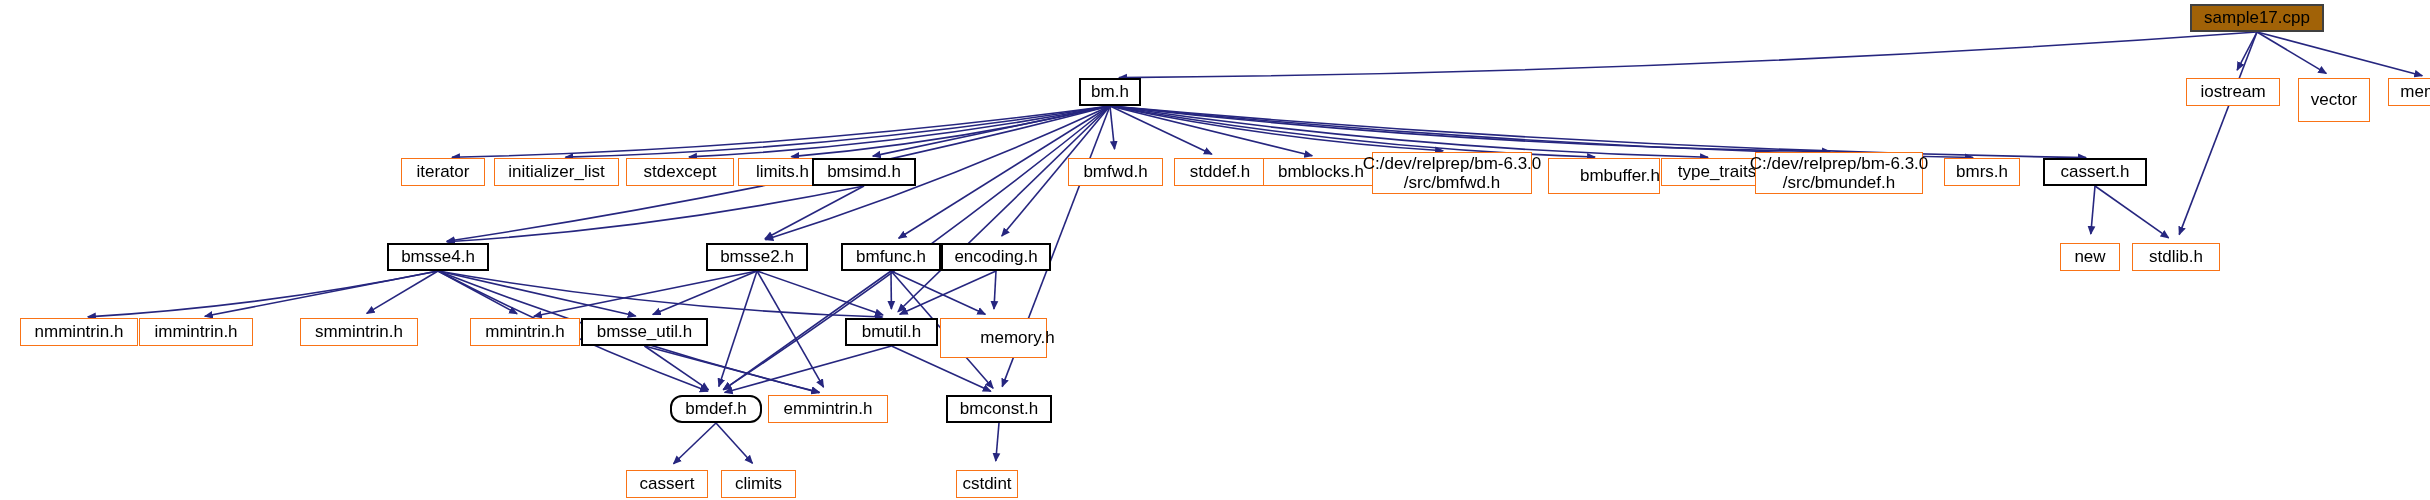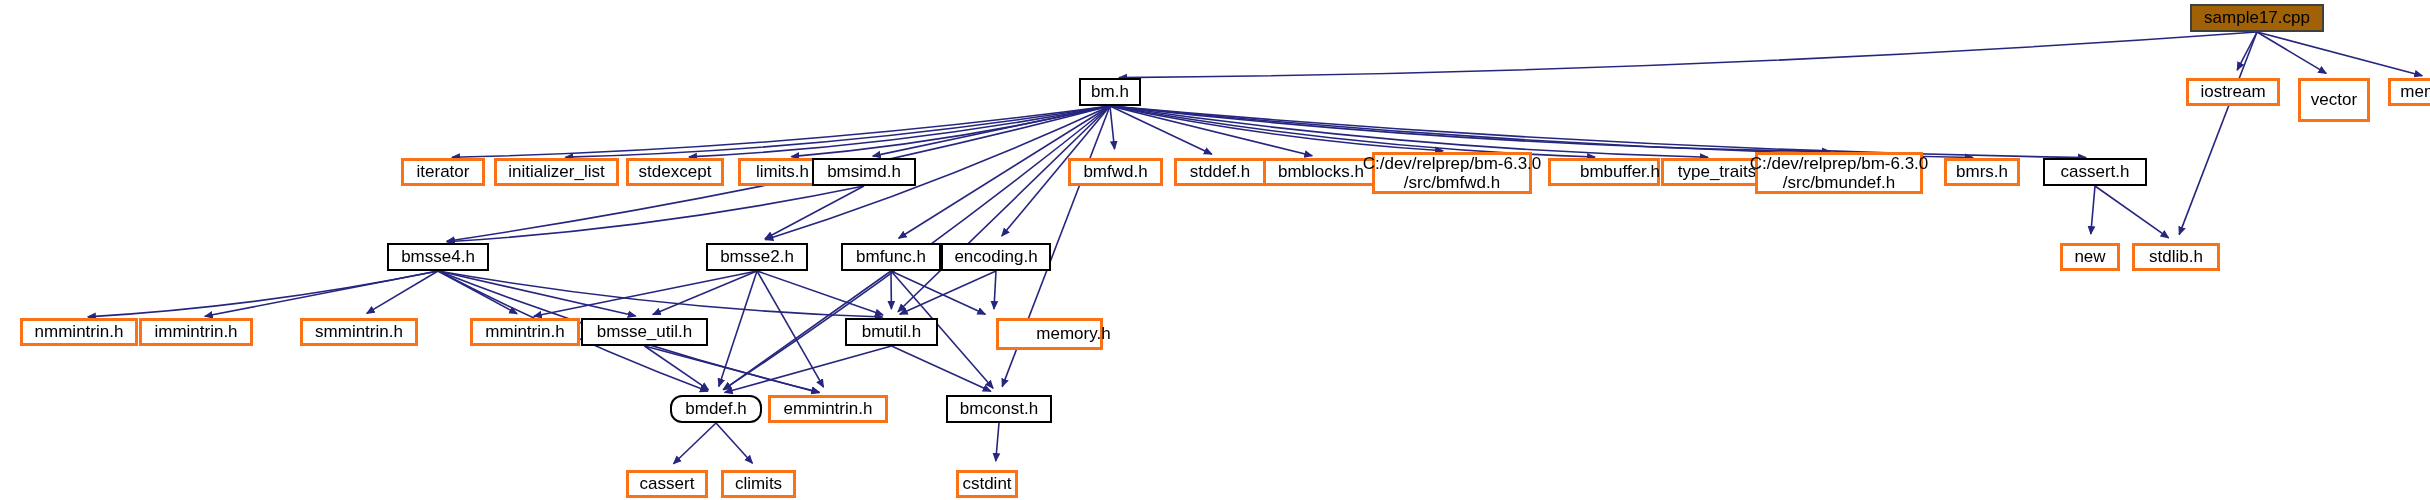--- a/index.html
+++ b/index.html
@@ -21,21 +21,21 @@
     pointer-events: none;
   }
   .node {
     position: absolute;
     box-sizing: border-box;
     display: flex;
     align-items: center;
     justify-content: center;
     text-align: center;
     background: #ffffff;
-    border: 3px solid #f97316;
+    border: 1px solid #f97316;
     color: #000000;
     font-size: 17px;
     line-height: 1.12;
     white-space: pre;
     letter-spacing: 0px;
   }
   .node.bold { border: 2px solid #000000; }
   .node.root { background: #a16207; border: 2px solid #404040; }
 </style>
 </head>
@@ -108,47 +108,47 @@
       </g>
   </svg>
   <div id="node-layer">
       <div class="node root" style="left: 2190px; top: 4px; width: 134px; height: 28px;">sample17.cpp</div>
       <div class="node bold" style="left: 1079px; top: 78px; width: 62px; height: 28px;">bm.h</div>
       <div class="node" style="left: 2186px; top: 78px; width: 94px; height: 28px;">iostream</div>
       <div class="node" style="left: 2298px; top: 78px; width: 72px; height: 44px;">vector</div>
       <div class="node" style="left: 2388px; top: 78px; width: 86px; height: 28px;">memory</div>
       <div class="node" style="left: 401px; top: 158px; width: 84px; height: 28px;">iterator</div>
       <div class="node" style="left: 494px; top: 158px; width: 125px; height: 28px;">initializer_list</div>
-      <div class="node" style="left: 626px; top: 158px; width: 98px; height: 28px;">stdexcept</div>
+      <div class="node" style="left: 626px; top: 158px; width: 108px; height: 28px;">stdexcept</div>
       <div class="node" style="left: 738px; top: 158px; width: 89px; height: 28px;">limits.h</div>
       <div class="node bold" style="left: 812px; top: 158px; width: 104px; height: 28px;">bmsimd.h</div>
       <div class="node" style="left: 1068px; top: 158px; width: 95px; height: 28px;">bmfwd.h</div>
       <div class="node" style="left: 1174px; top: 158px; width: 92px; height: 28px;">stddef.h</div>
       <div class="node" style="left: 1263px; top: 158px; width: 116px; height: 28px;">bmblocks.h</div>
       <div class="node" style="left: 1372px; top: 152px; width: 160px; height: 42px;">C:/dev/relprep/bm-6.3.0
 /src/bmfwd.h</div>
-      <div class="node" style="left: 1548px; top: 158px; width: 112px; height: 28px; padding-left: 32px;">bmbuffer.h</div>
+      <div class="node" style="left: 1548px; top: 158px; width: 112px; height: 36px; padding-left: 32px;">bmbuffer.h</div>
       <div class="node" style="left: 1661px; top: 158px; width: 112px; height: 28px;">type_traits</div>
       <div class="node" style="left: 1755px; top: 152px; width: 168px; height: 42px;">C:/dev/relprep/bm-6.3.0
 /src/bmundef.h</div>
       <div class="node" style="left: 1944px; top: 158px; width: 76px; height: 28px;">bmrs.h</div>
       <div class="node bold" style="left: 2043px; top: 158px; width: 104px; height: 28px;">cassert.h</div>
       <div class="node bold" style="left: 387px; top: 243px; width: 102px; height: 28px;">bmsse4.h</div>
       <div class="node bold" style="left: 706px; top: 243px; width: 102px; height: 28px;">bmsse2.h</div>
       <div class="node bold" style="left: 841px; top: 243px; width: 100px; height: 28px;">bmfunc.h</div>
       <div class="node bold" style="left: 941px; top: 243px; width: 110px; height: 28px;">encoding.h</div>
       <div class="node" style="left: 2060px; top: 243px; width: 60px; height: 28px;">new</div>
       <div class="node" style="left: 2132px; top: 243px; width: 88px; height: 28px;">stdlib.h</div>
       <div class="node" style="left: 20px; top: 318px; width: 118px; height: 28px;">nmmintrin.h</div>
       <div class="node" style="left: 139px; top: 318px; width: 114px; height: 28px;">immintrin.h</div>
       <div class="node" style="left: 300px; top: 318px; width: 118px; height: 28px;">smmintrin.h</div>
       <div class="node" style="left: 470px; top: 318px; width: 110px; height: 28px;">mmintrin.h</div>
       <div class="node bold" style="left: 581px; top: 318px; width: 127px; height: 28px;">bmsse_util.h</div>
       <div class="node bold" style="left: 845px; top: 318px; width: 93px; height: 28px;">bmutil.h</div>
-      <div class="node" style="left: 996px; top: 318px; width: 107px; height: 32px; padding-left: 48px;">memory.h</div>
+      <div class="node" style="left: 940px; top: 318px; width: 107px; height: 40px; padding-left: 48px;">memory.h</div>
       <div class="node bold" style="left: 670px; top: 395px; width: 92px; height: 28px; border-radius: 12px;">bmdef.h</div>
       <div class="node" style="left: 768px; top: 395px; width: 120px; height: 28px;">emmintrin.h</div>
       <div class="node bold" style="left: 946px; top: 395px; width: 106px; height: 28px;">bmconst.h</div>
       <div class="node" style="left: 626px; top: 470px; width: 82px; height: 28px;">cassert</div>
       <div class="node" style="left: 721px; top: 470px; width: 75px; height: 28px;">climits</div>
       <div class="node" style="left: 956px; top: 470px; width: 62px; height: 28px;">cstdint</div>
     </div>
 </div>
 
 </body></html>

